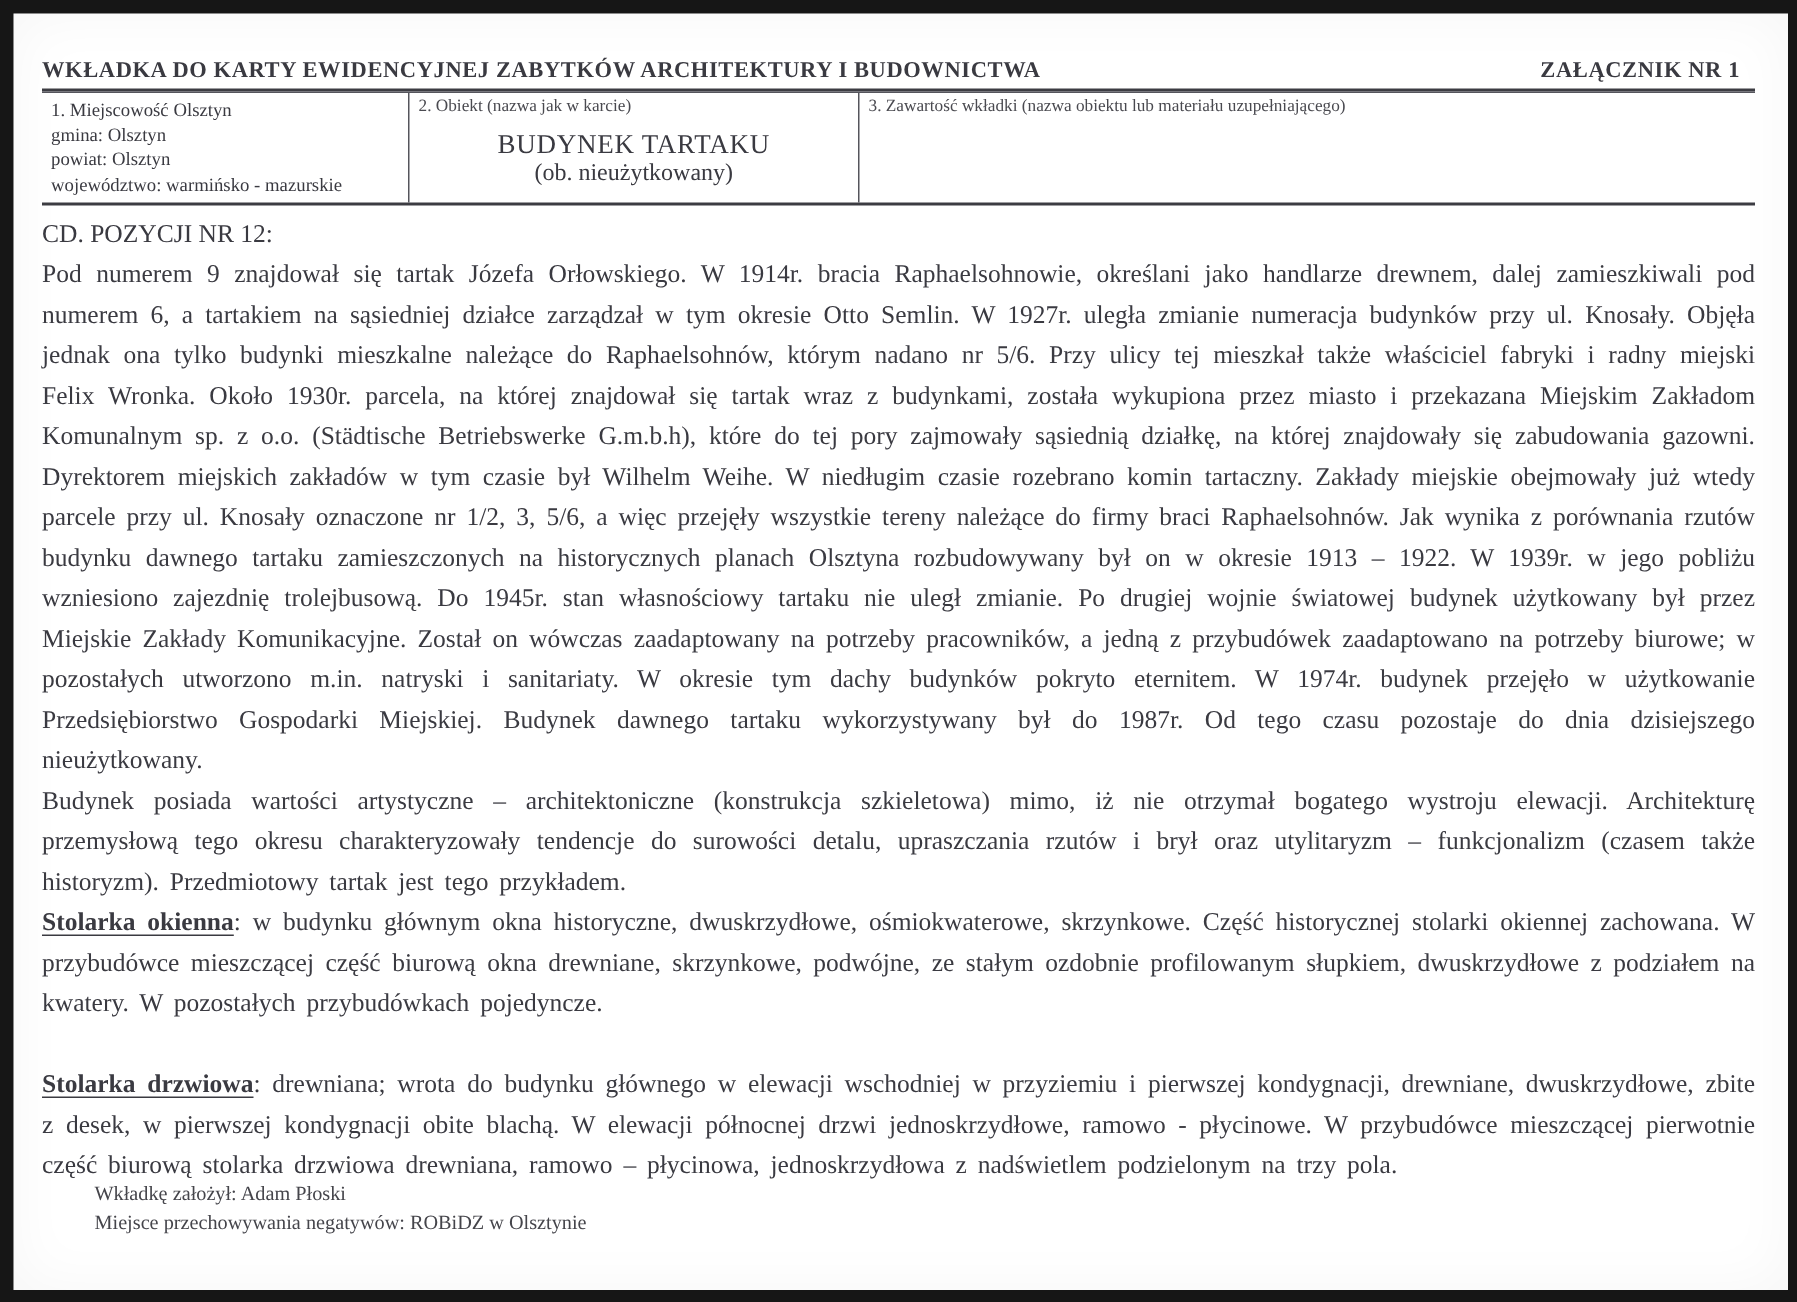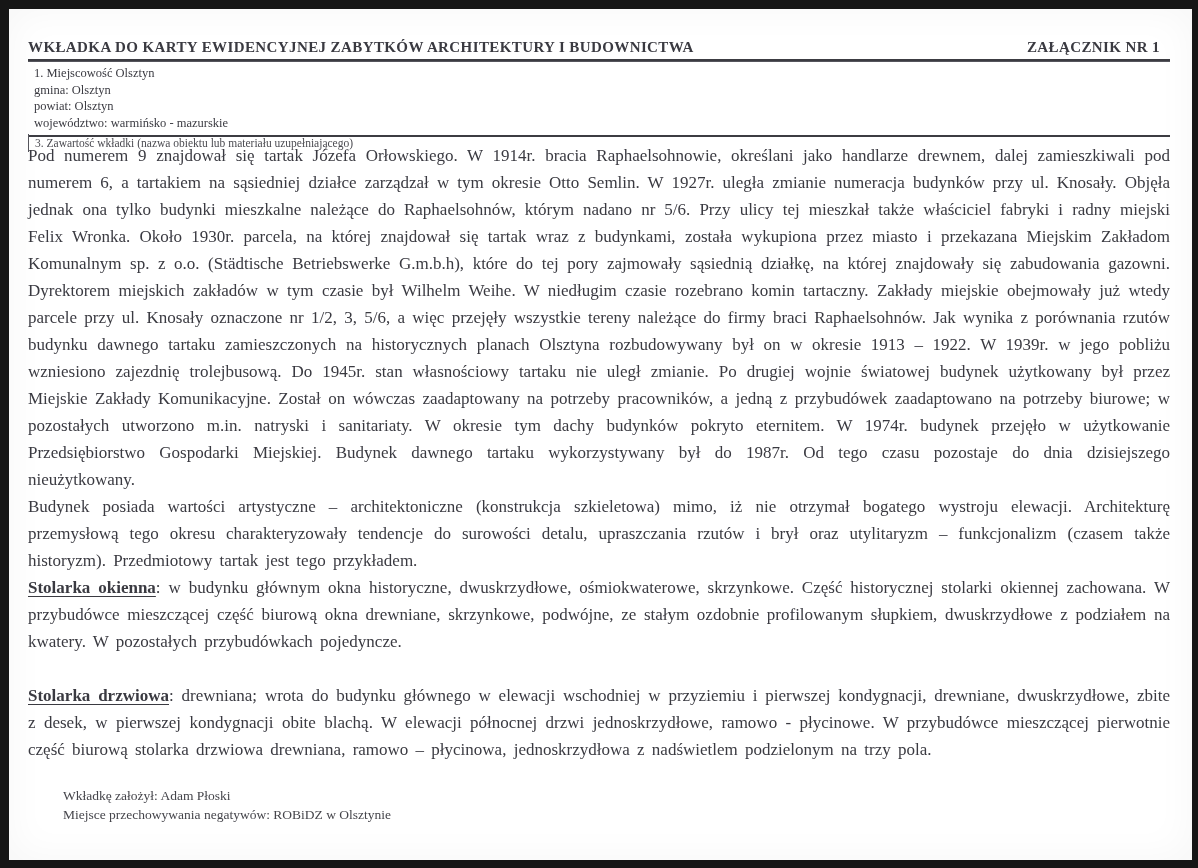--- a/index.html
+++ b/index.html
@@ -36,21 +36,20 @@
     letter-spacing: 0.4px;
     white-space: nowrap;
   }
   .attachment { padding-right: 10px; }
   
   .info-table {
     display: flex;
     border-bottom: 2px solid #3c3c42;
     border-top: 1px solid #55555c;
     height: 76px;
-    flex-direction: column;
   }
   .cell {
     padding: 3px 6px;
     position: relative;
   }
   .cell + .cell { border-left: 1px solid #55555c; }
   .cell-1 { width: 244px; font-size: 12.5px; line-height: 16.5px; }
   .cell-2 { width: 300px; text-align: center; }
   .cell-3 { flex: 1; text-align: center; }
   .cell-label {
@@ -100,26 +99,32 @@
       <span class="attachment">ZAŁĄCZNIK NR 1</span>
     </div>
 
     <div class="info-table">
       <div class="cell cell-1">
         <span>1. Miejscowość Olsztyn</span><br>
         <span>gmina:  Olsztyn</span><br>
         <span>powiat: Olsztyn</span><br>
         <span>województwo: warmińsko - mazurskie</span>
       </div>
+      <div class="cell cell-2">
+        <span class="cell-label">2. Obiekt (nazwa jak w karcie)</span>
+        <div class="object-name">BUDYNEK TARTAKU</div>
+        <div class="object-status">(ob. nieużytkowany)</div>
+      </div>
       <div class="cell cell-3">
         <span class="cell-label">3. Zawartość wkładki (nazwa obiektu lub materiału uzupełniającego)</span>
       </div>
     </div>
 
     <div class="body-text">
+      <div class="section-heading">CD. POZYCJI NR 12:</div>
       <p class="para">Pod numerem 9 znajdował się tartak Józefa Orłowskiego. W 1914r. bracia Raphaelsohnowie, określani jako handlarze drewnem, dalej zamieszkiwali pod numerem 6, a tartakiem na sąsiedniej działce zarządzał w tym okresie Otto Semlin. W 1927r. uległa zmianie numeracja budynków przy ul. Knosały. Objęła jednak ona tylko budynki mieszkalne należące do Raphaelsohnów, którym nadano nr 5/6. Przy ulicy tej mieszkał także właściciel fabryki i radny miejski Felix Wronka. Około 1930r. parcela, na której znajdował się tartak wraz z budynkami, została wykupiona przez miasto i przekazana Miejskim Zakładom Komunalnym sp. z o.o. (Städtische Betriebswerke G.m.b.h), które do tej pory zajmowały sąsiednią działkę, na której znajdowały się zabudowania gazowni. Dyrektorem miejskich zakładów w tym czasie był Wilhelm Weihe. W niedługim czasie rozebrano komin tartaczny. Zakłady miejskie obejmowały już wtedy parcele przy ul. Knosały oznaczone nr 1/2, 3, 5/6, a więc przejęły wszystkie tereny należące do firmy braci Raphaelsohnów. Jak wynika z porównania rzutów budynku dawnego tartaku zamieszczonych na historycznych planach Olsztyna rozbudowywany był on w okresie 1913 – 1922. W 1939r. w jego pobliżu wzniesiono zajezdnię trolejbusową. Do 1945r. stan własnościowy tartaku nie uległ zmianie. Po drugiej wojnie światowej budynek użytkowany był przez Miejskie Zakłady Komunikacyjne. Został on wówczas zaadaptowany na potrzeby pracowników, a jedną z przybudówek zaadaptowano na potrzeby biurowe; w pozostałych utworzono m.in. natryski i sanitariaty. W okresie tym dachy budynków pokryto eternitem. W 1974r. budynek przejęło w użytkowanie Przedsiębiorstwo Gospodarki Miejskiej. Budynek dawnego tartaku wykorzystywany był do 1987r. Od tego czasu pozostaje do dnia dzisiejszego nieużytkowany.</p>
       <p class="para">Budynek posiada wartości artystyczne – architektoniczne (konstrukcja szkieletowa) mimo, iż nie otrzymał bogatego wystroju elewacji. Architekturę przemysłową tego okresu charakteryzowały tendencje do surowości detalu, upraszczania rzutów i brył oraz utylitaryzm – funkcjonalizm (czasem także historyzm). Przedmiotowy tartak jest tego przykładem.</p>
 
       <p class="para"><span class="label">Stolarka okienna</span><span>: w budynku głównym okna historyczne, dwuskrzydłowe, ośmiokwaterowe, skrzynkowe. Część historycznej stolarki okiennej zachowana. W przybudówce mieszczącej część biurową okna drewniane, skrzynkowe, podwójne, ze stałym ozdobnie profilowanym słupkiem, dwuskrzydłowe z podziałem na kwatery. W pozostałych przybudówkach pojedyncze.</span></p>
 
       <p class="para gap-before"><span class="label">Stolarka drzwiowa</span><span>: drewniana; wrota do budynku głównego w elewacji wschodniej w przyziemiu i pierwszej kondygnacji, drewniane, dwuskrzydłowe, zbite z desek, w pierwszej kondygnacji obite blachą. W elewacji północnej drzwi jednoskrzydłowe, ramowo - płycinowe. W przybudówce mieszczącej pierwotnie część biurową stolarka drzwiowa drewniana, ramowo – płycinowa, jednoskrzydłowa z nadświetlem podzielonym na trzy pola.</span></p>
 
     </div>
 
     <div class="footer">

